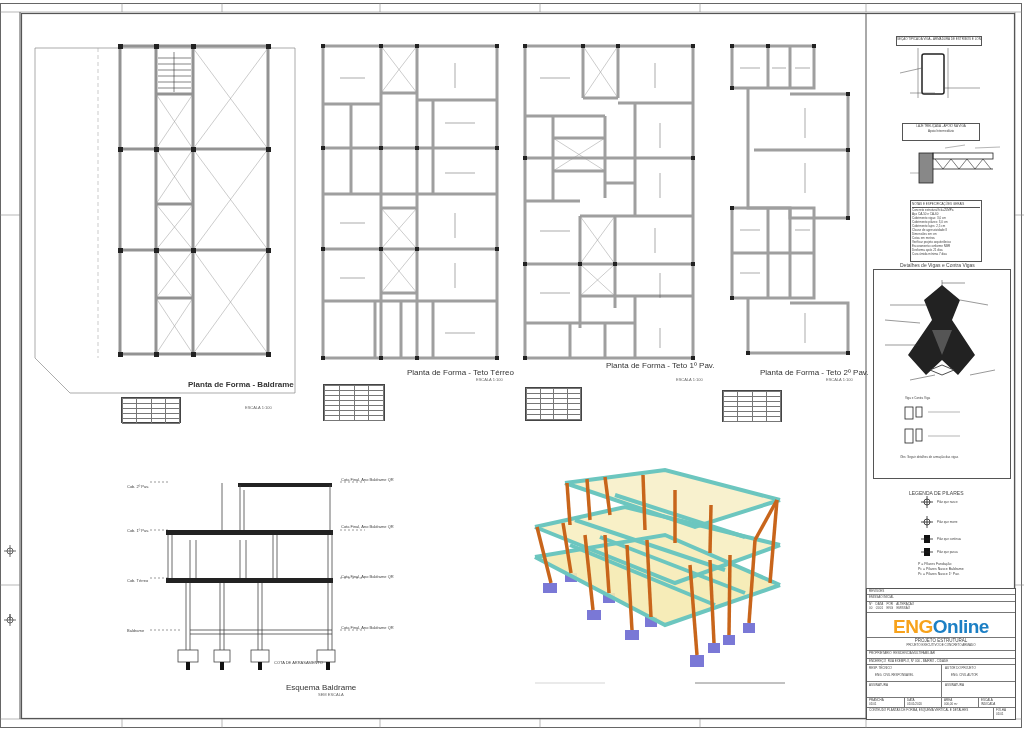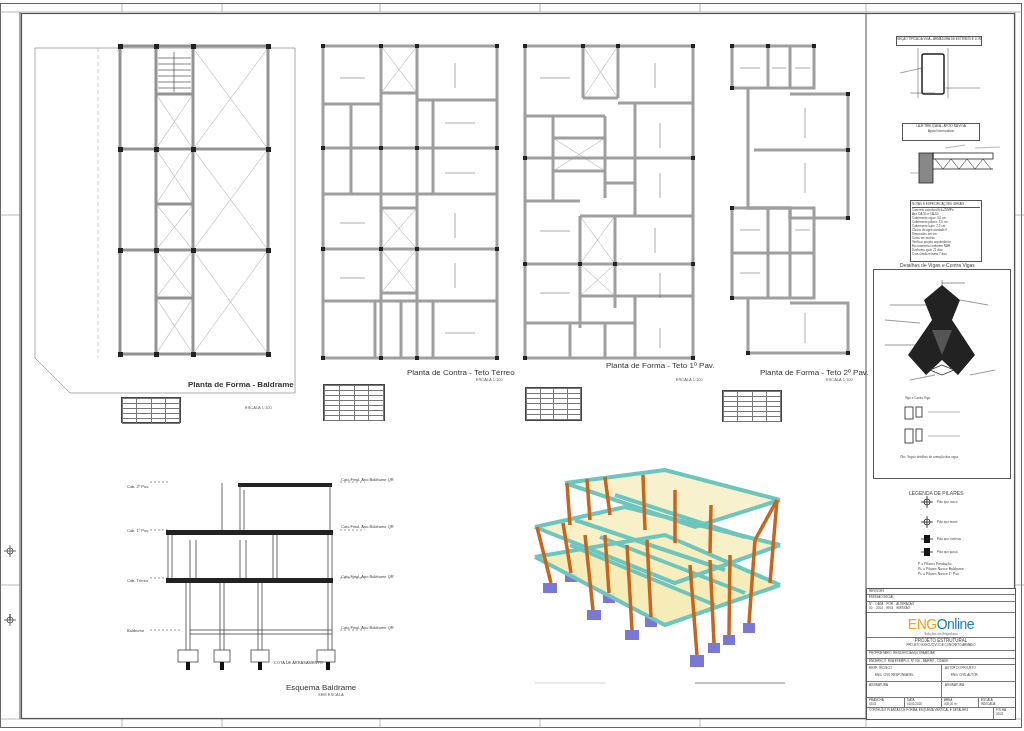--- a/index.html
+++ b/index.html
@@ -8,21 +8,21 @@
   .abs{position:absolute;}
   .title{font-size:8px;color:#333;white-space:nowrap;}
   .scale{font-size:4px;color:#666;white-space:nowrap;}
   .tiny{font-size:4px;color:#444;white-space:nowrap;line-height:5px;}
   .small{font-size:5px;color:#444;white-space:nowrap;}
   .qtable{position:absolute;border:1px solid #444;background:#fff;}
   .qtable table{border-collapse:collapse;width:100%;height:100%;}
   .qtable td{border:0.5px solid #777;font-size:3px;padding:0;height:4px;}
   .tb{position:absolute;border:1px solid #555;background:#fff;}
   .tbrow{position:absolute;left:0;right:0;border-top:1px solid #777;font-size:4px;color:#444;padding-left:2px;white-space:nowrap;overflow:hidden;}
-  .logo{font-family:"Liberation Sans",sans-serif;font-weight:normal;font-size:14px;letter-spacing:-0.5px;}
+  .logo{font-family:"Liberation Sans",sans-serif;font-weight:bold;font-size:19px;letter-spacing:-0.5px;}
 </style>
 </head>
 <body>
 
 <div class="sheet">
   <svg class="abs" style="left:0;top:0" width="1024" height="731">
 
     <rect x="0.5" y="3.5" width="1021" height="724" fill="none" stroke="#666" stroke-width="1"></rect>
 
     <line x1="0" y1="12" x2="1022" y2="12" stroke="#888" stroke-width="0.6"></line>
@@ -214,21 +214,21 @@
       <rect x="6" y="209" width="4" height="4"></rect>
         <rect x="64" y="209" width="4" height="4"></rect>
         <rect x="100" y="209" width="4" height="4"></rect>
         <rect x="180" y="209" width="4" height="4"></rect>
       <rect x="6" y="318" width="4" height="4"></rect>
         <rect x="64" y="318" width="4" height="4"></rect>
         <rect x="100" y="318" width="4" height="4"></rect>
         <rect x="180" y="318" width="4" height="4"></rect>
     </g>
   </svg>
-  <div class="abs title" style="left:407px;top:368px;">Planta de Contra - Teto Térreo</div>
+  <div class="abs title" style="left:407px;top:368px;">Planta de Forma - Teto Térreo</div>
   <div class="abs scale" style="left:476px;top:377px;">ESCALA 1:100</div>
   <div class="qtable" style="left:323px;top:384px;width:60px;height:35px;">
     <table>
         <tbody>
           <tr>
             <td></td>
             <td></td>
             <td></td>
             <td></td>
           </tr>

